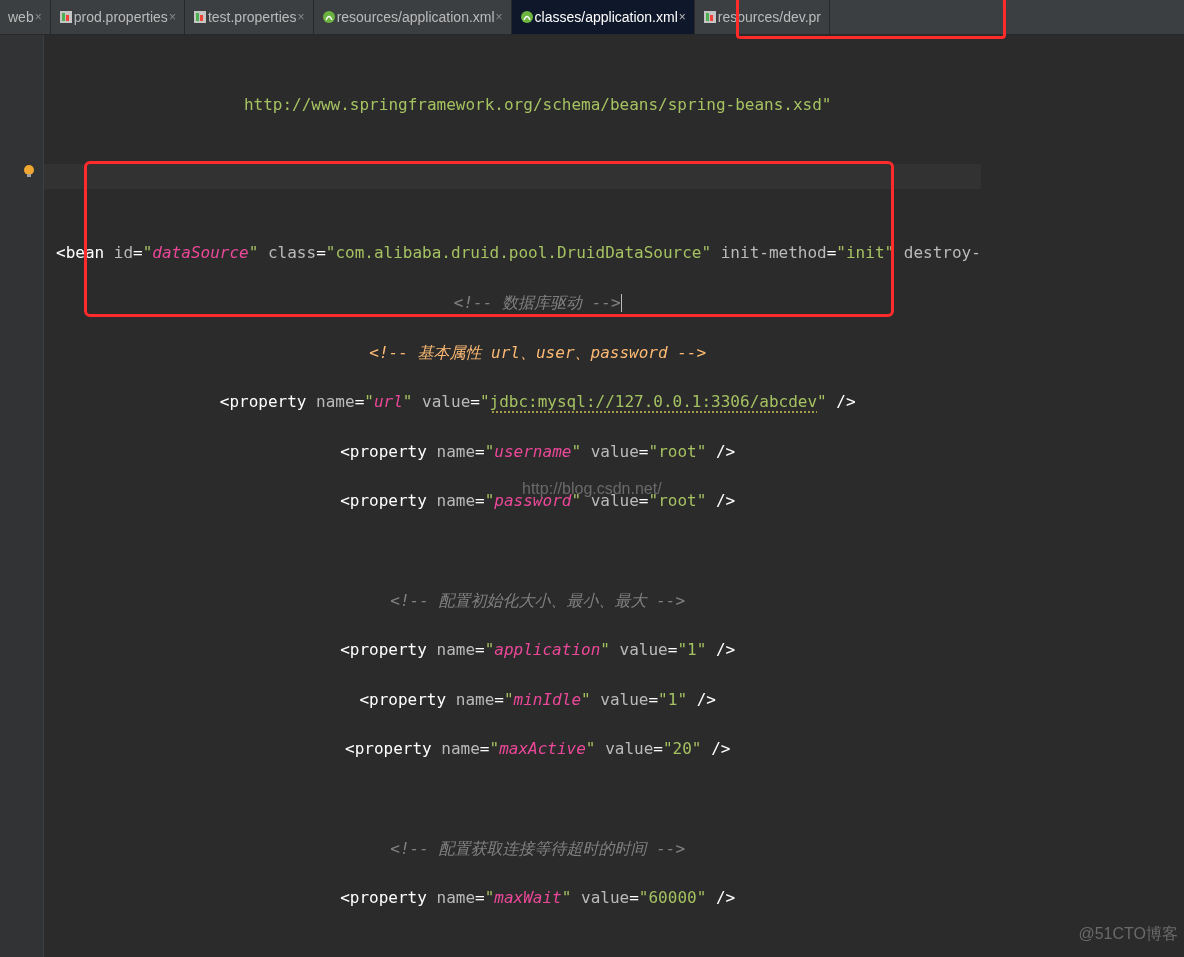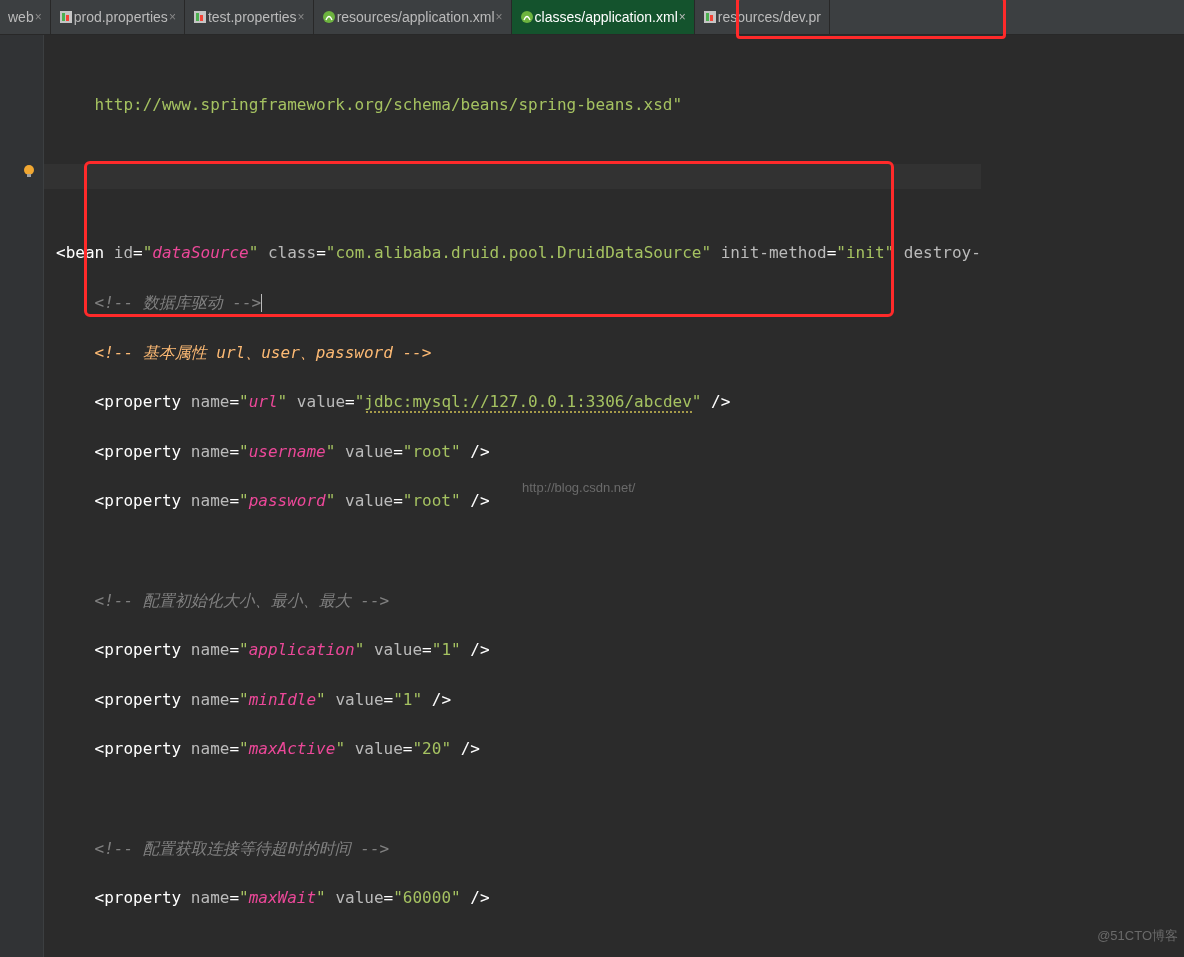--- a/index.html
+++ b/index.html
@@ -26,21 +26,21 @@
     padding: 0 8px;
     gap: 1px;
     border-right: 1px solid #282828;
     color: #bbbbbb;
     font-size: 14px;
     font-family: "Lucida Grande", sans-serif;
     white-space: nowrap;
     position: relative;
   }
   .tab.active {
-    background: #14532d;
+    background: #0f172a;
     color: #ffffff;
   }
   .tab .close-x {
     color: #888;
     font-size: 12px;
     cursor: pointer;
   }
   .tab.active .close-x { color: #bbb; }
   .icon-file {
     width: 14px; height: 14px;
@@ -71,20 +71,21 @@
     top: 128px;
     width: 14px; height: 14px;
   }
   .code {
     padding: 8px 0 8px 12px;
     line-height: 24.8px;
     white-space: pre;
     font-family: "Menlo","Consolas",monospace;
     font-size: 16px;
     position: relative;
+    text-align: center;
   }
   .hl-box {
     position: absolute;
     border: 3px solid #ff2a2a;
     border-radius: 6px;
     pointer-events: none;
     z-index: 40;
   }
   .caret-line {
     position: absolute;
@@ -109,21 +110,21 @@
   .underline-warn {
     background-image: linear-gradient(90deg, rgba(169,183,198,0) 0, rgba(169,183,198,0) 50%, #a59a4a 50%, #a59a4a 100%);
     background-size: 4px 2px;
     background-repeat: repeat-x;
     background-position: 0 100%;
     padding-bottom: 2px;
   }
   .watermark {
     position: absolute;
     color: #6a6a6a;
-    font-size: 13px;
+    font-size: 16px;
     font-family: sans-serif;
     pointer-events: none;
   }
   .wm1 { left: 522px; top: 480px; }
   .wm2 { right: 6px; bottom: 12px; }
 </style>
 </head>
 <body>
 
 <div class="tabs">

